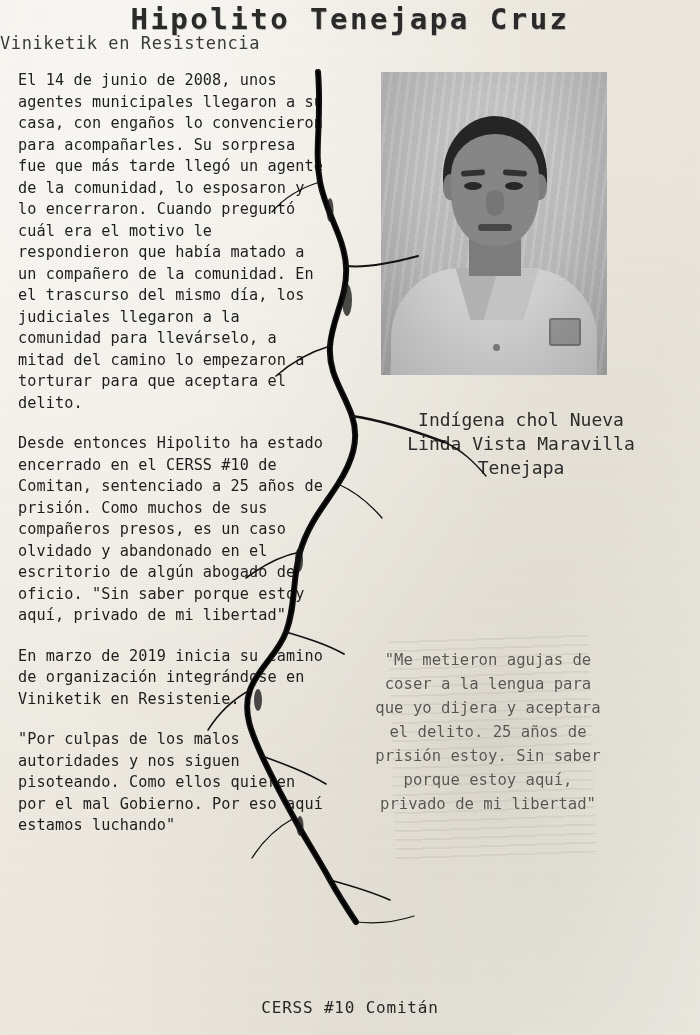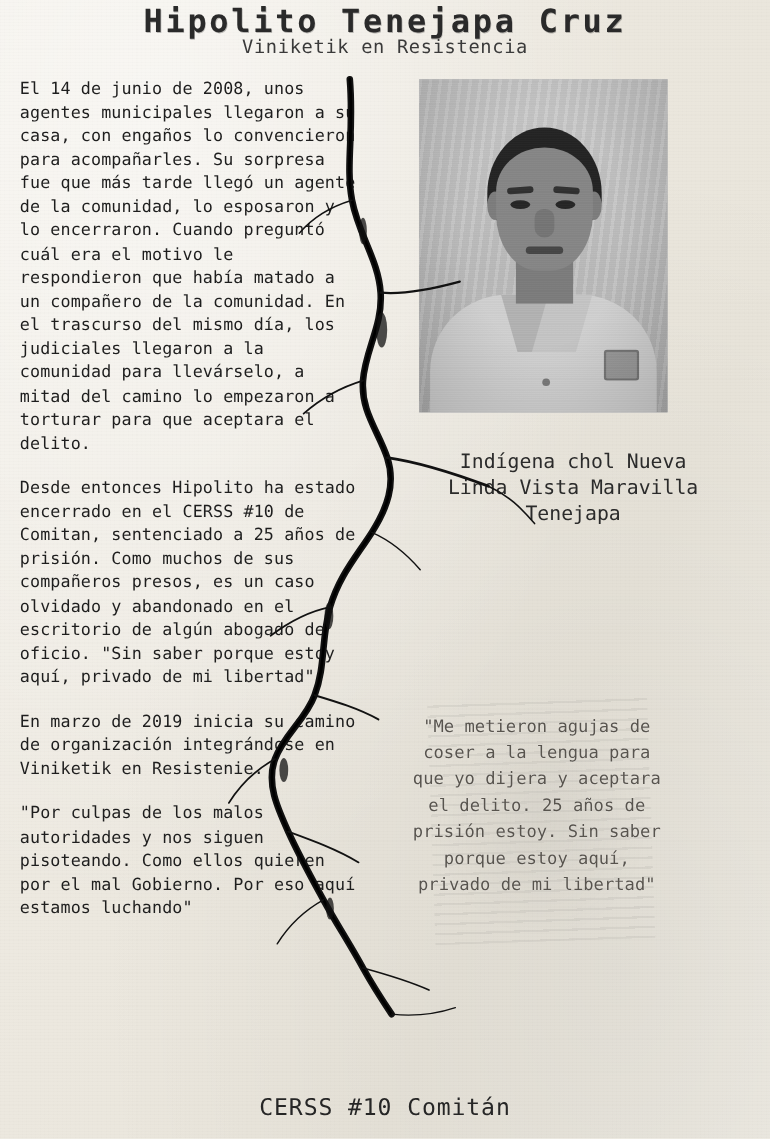--- a/index.html
+++ b/index.html
@@ -51,21 +51,20 @@
     letter-spacing: 2.5px;
     font-weight: bold;
     color: #2a2a2a;
     text-shadow: 0.6px 0.6px 0 rgba(0,0,0,0.25);
   }
   .subtitle {
     position: absolute;
     top: 33px;
     left: 0;
     width: 700px;
-    text-align: center;
     font-size: 17px;
     letter-spacing: 0.6px;
     color: #3a3a3a;
   }
 
   
   .photo-frame {
     position: absolute;
     left: 381px;
     top: 72px;
@@ -221,21 +220,21 @@
     transform: rotate(-2deg);
   }
 
   
   .footer {
     position: absolute;
     left: 0;
     bottom: 14px;
     width: 700px;
     text-align: center;
-    font-size: 21px;
+    font-size: 16px;
     line-height: 27px;
     color: #262626;
     letter-spacing: 0.8px;
   }
 
   
   .crack {
     position: absolute;
     inset: 0;
     pointer-events: none;

